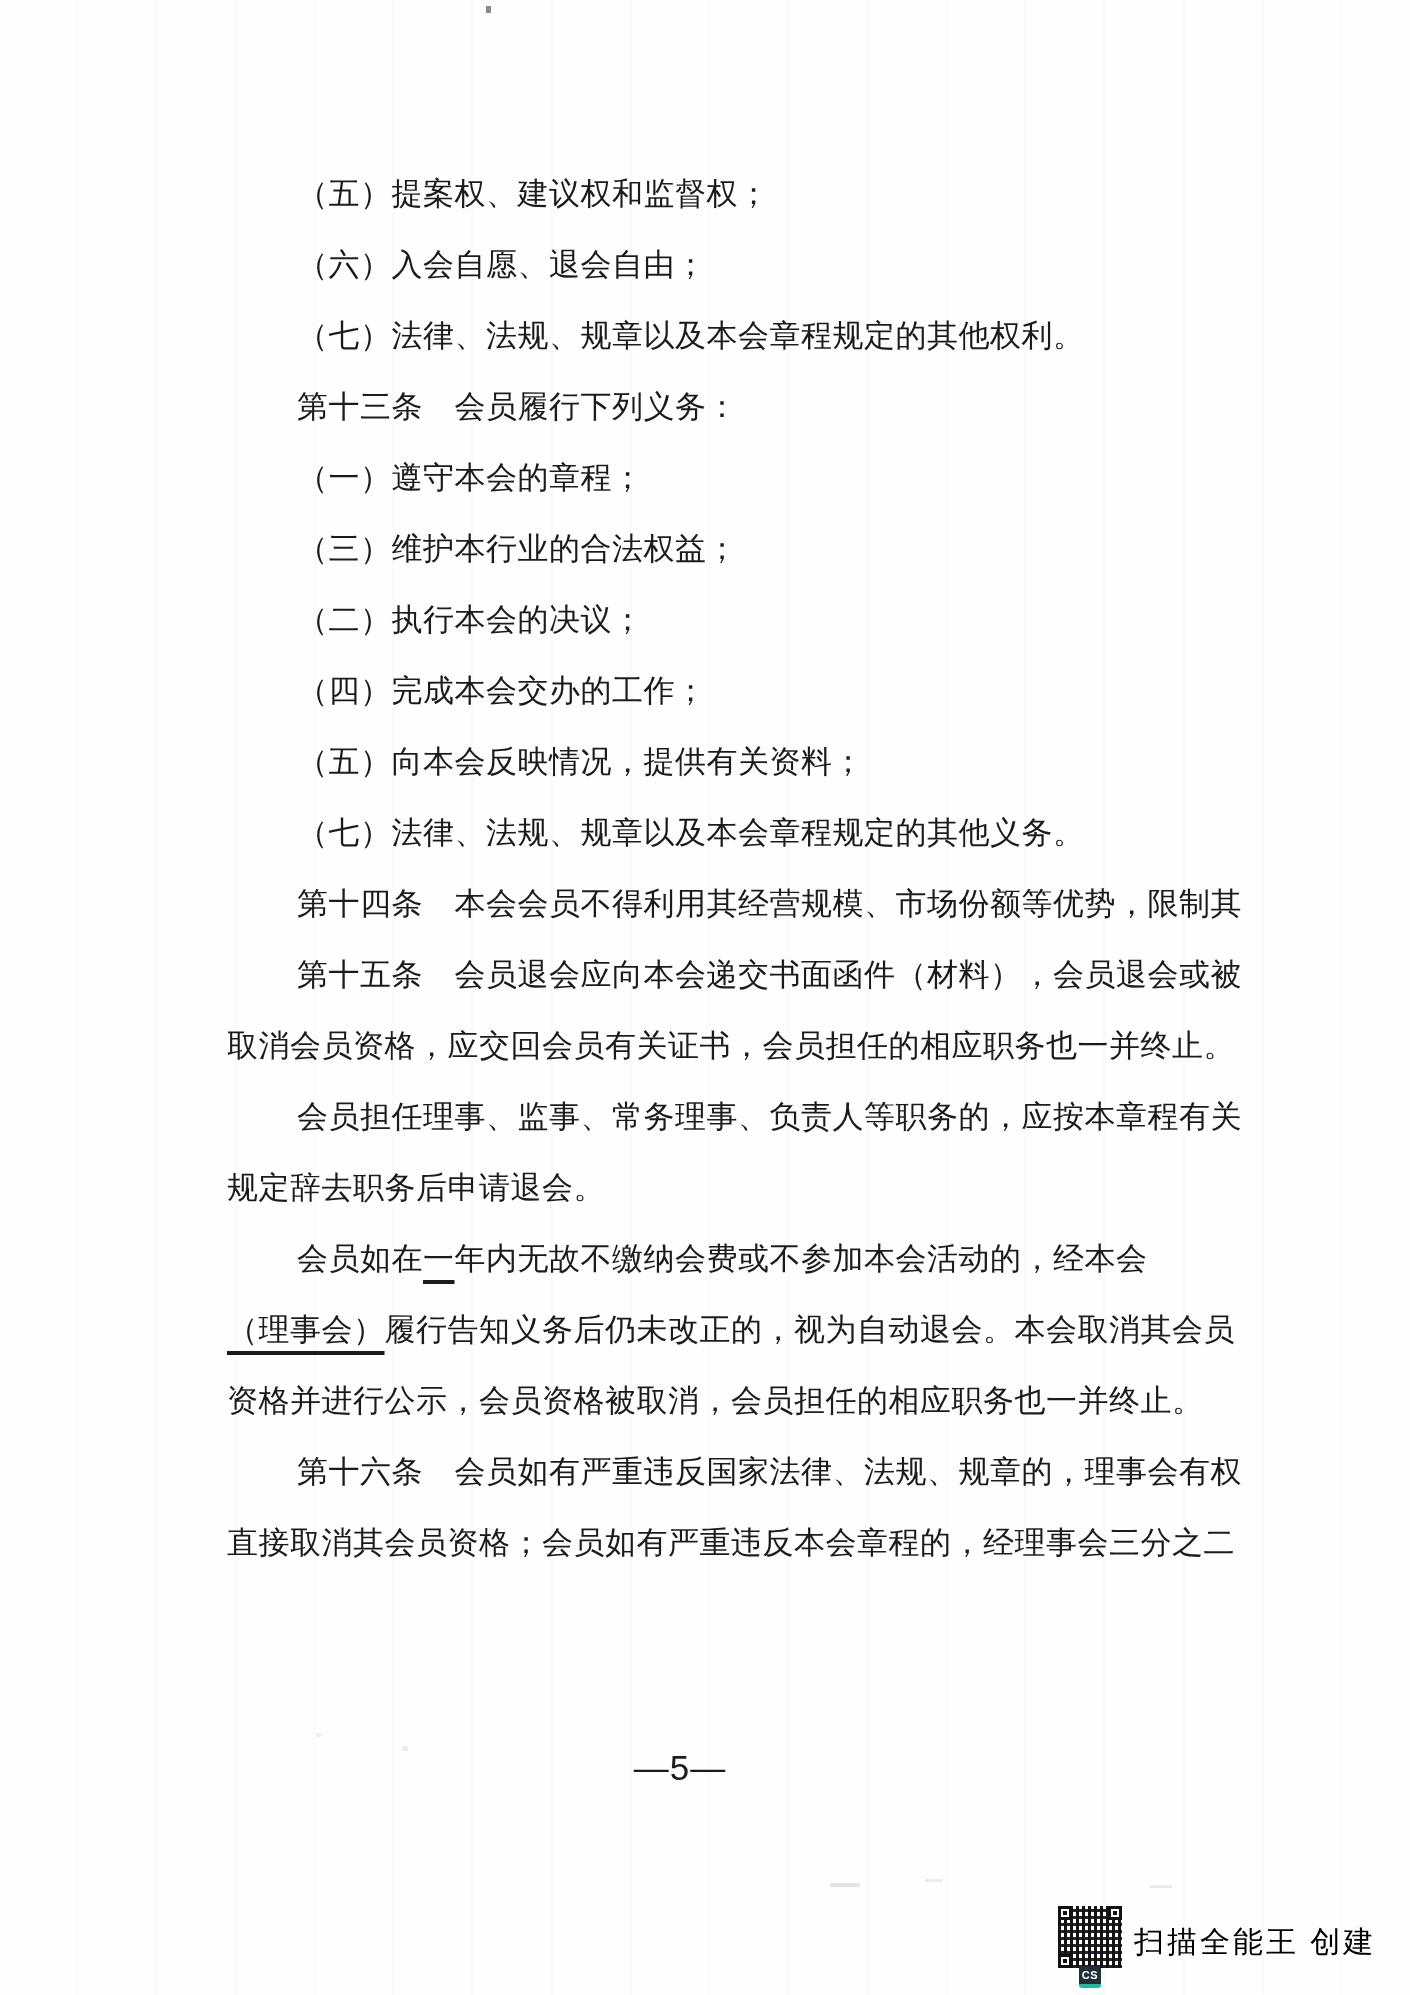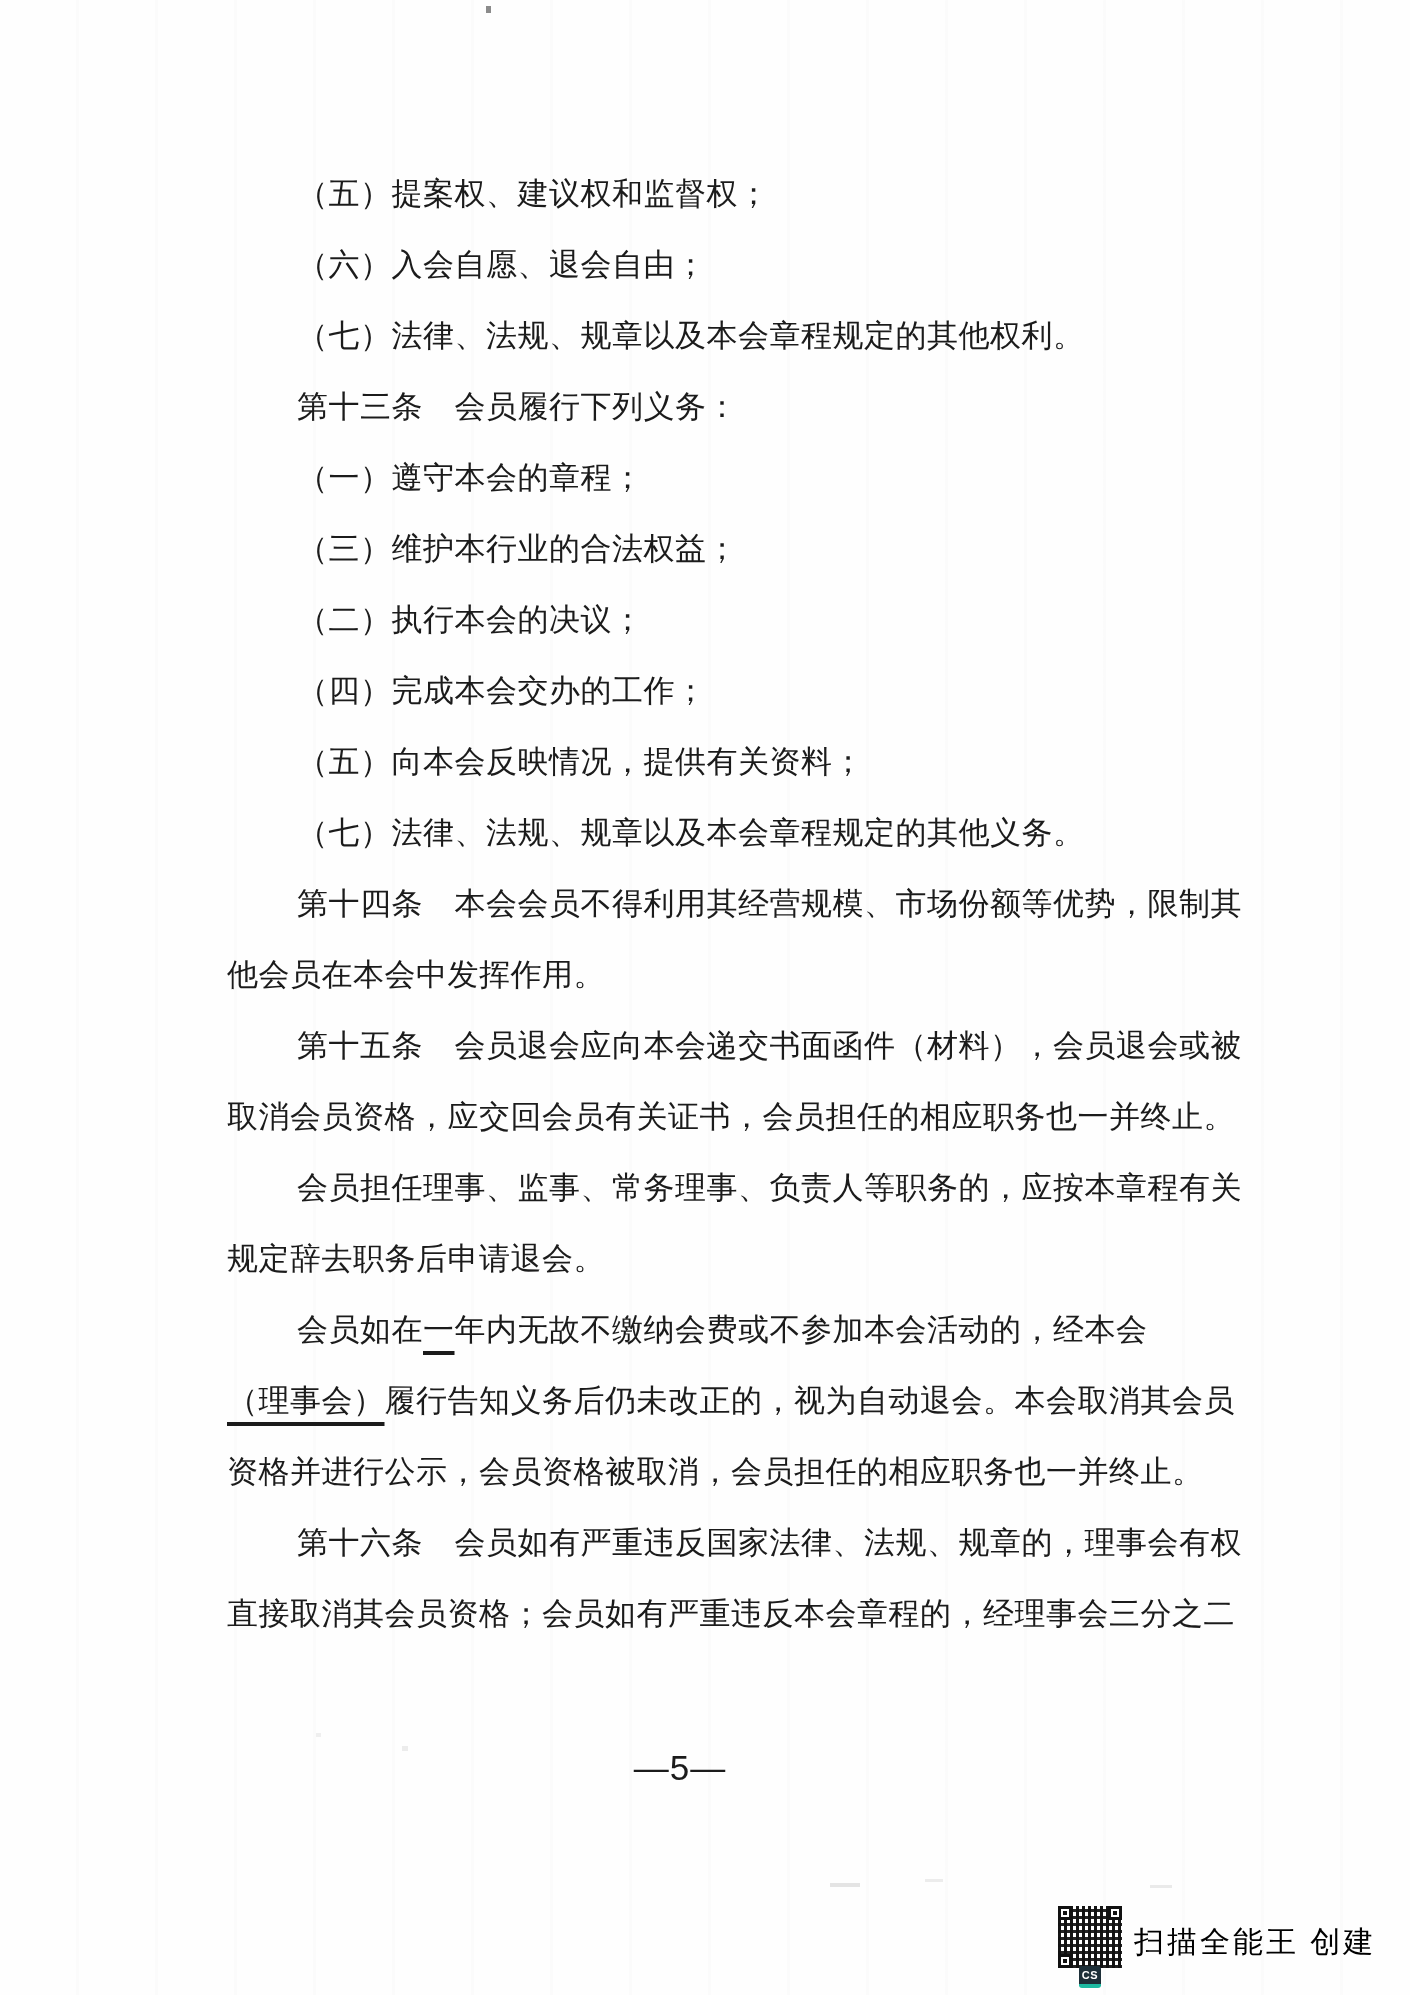--- a/index.html
+++ b/index.html
@@ -127,21 +127,20 @@
   <div class="doc-line indent">（六）入会自愿、退会自由；</div>
   <div class="doc-line indent">（七）法律、法规、规章以及本会章程规定的其他权利。</div>
   <div class="doc-line indent">第十三条　会员履行下列义务：</div>
   <div class="doc-line indent">（一）遵守本会的章程；</div>
   <div class="doc-line indent">（三）维护本行业的合法权益；</div>
   <div class="doc-line indent">（二）执行本会的决议；</div>
   <div class="doc-line indent">（四）完成本会交办的工作；</div>
   <div class="doc-line indent">（五）向本会反映情况，提供有关资料；</div>
   <div class="doc-line indent">（七）法律、法规、规章以及本会章程规定的其他义务。</div>
   <div class="doc-line indent">第十四条　本会会员不得利用其经营规模、市场份额等优势，限制其</div>
-  <div class="doc-line">他会员在本会中发挥作用。</div>
   <div class="doc-line indent">第十五条　会员退会应向本会递交书面函件（材料），会员退会或被</div>
   <div class="doc-line">取消会员资格，应交回会员有关证书，会员担任的相应职务也一并终止。</div>
   <div class="doc-line indent">会员担任理事、监事、常务理事、负责人等职务的，应按本章程有关</div>
   <div class="doc-line">规定辞去职务后申请退会。</div>
   <div class="doc-line indent"><span>会员如在</span><span class="ul">一</span><span>年内无故不缴纳会费或不参加本会活动的，经本会</span></div>
   <div class="doc-line"><span class="ul">（理事会）</span><span>履行告知义务后仍未改正的，视为自动退会。本会取消其会员</span></div>
   <div class="doc-line">资格并进行公示，会员资格被取消，会员担任的相应职务也一并终止。</div>
   <div class="doc-line indent">第十六条　会员如有严重违反国家法律、法规、规章的，理事会有权</div>
   <div class="doc-line">直接取消其会员资格；会员如有严重违反本会章程的，经理事会三分之二</div>
 </div>

